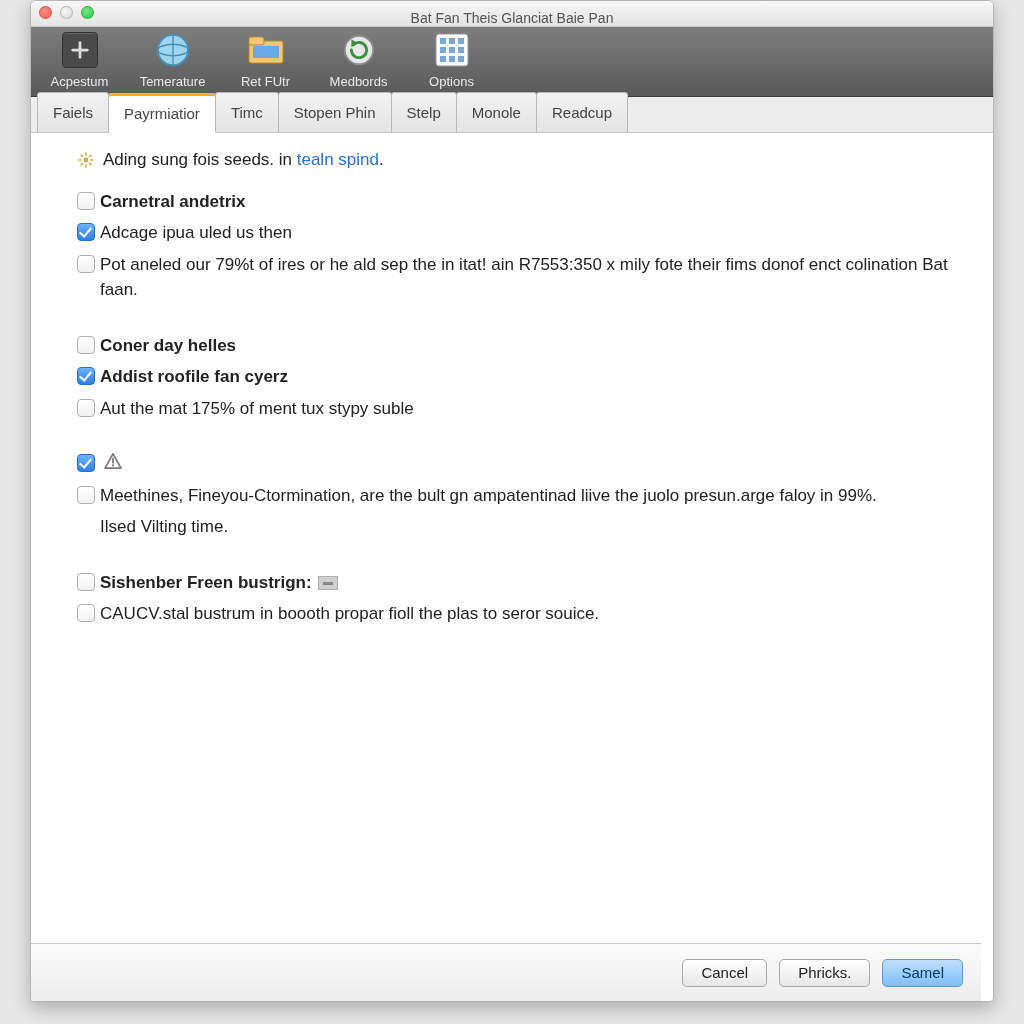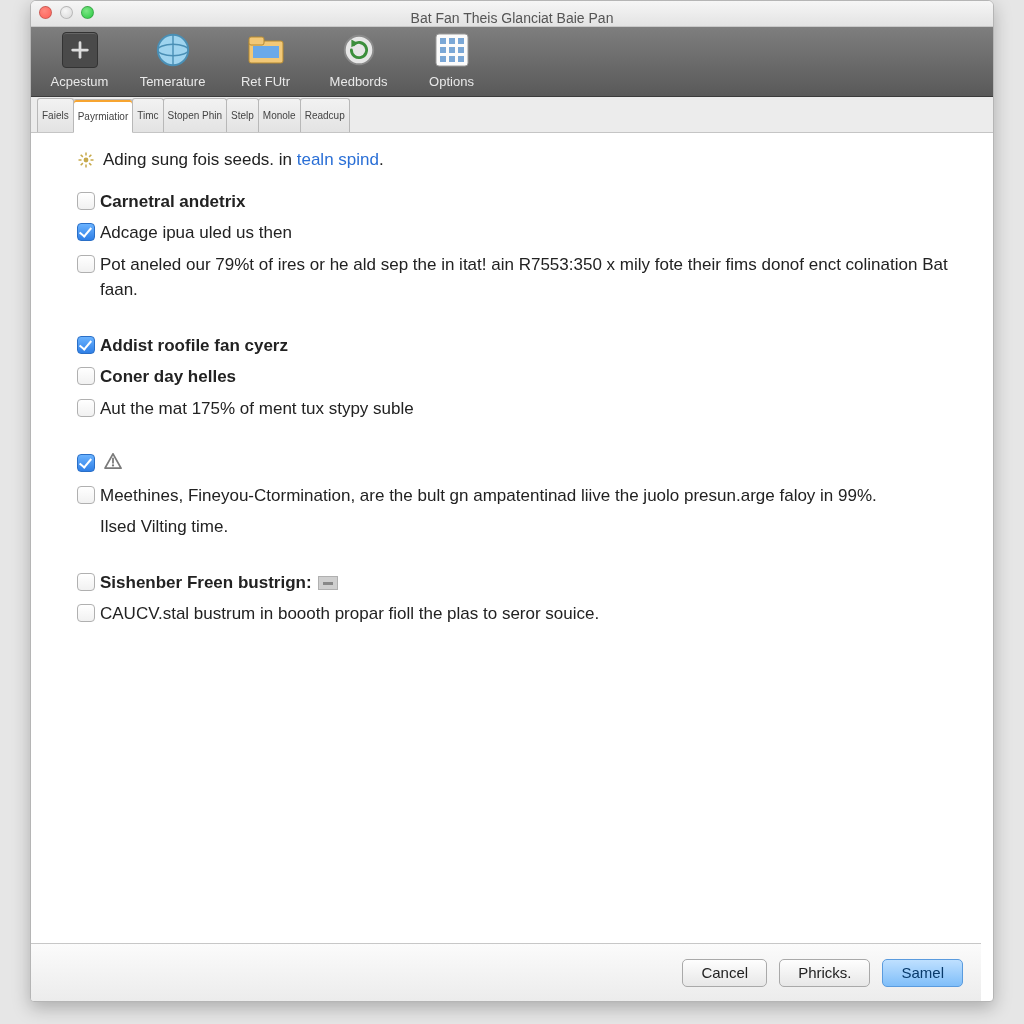--- a/index.html
+++ b/index.html
@@ -11,21 +11,21 @@
   .tl.red{background:radial-gradient(circle at 40% 35%,#ff8a80,#ff5f57);} 
   .tl.yel{background:radial-gradient(circle at 40% 35%,#f7f7f7,#d7d7d7);} 
   .tl.grn{background:radial-gradient(circle at 40% 35%,#7ee787,#28c840);} 
   .wtitle { margin:0 auto; font-size:14px; color:#555; }
   .toolbar { height:70px; background: linear-gradient(#7e7e7e,#595959); display:flex; align-items:center; padding:0 6px 4px; gap:8px; border-bottom:1px solid #3b3b3b;}
   .tbtn { width:85px; display:flex; flex-direction:column; align-items:center; gap:4px; color:#e9e9e9; font-size:13px; cursor:pointer; }
   .tico { width:40px; height:40px; border-radius:6px; display:flex; align-items:center; justify-content:center; }
   .ico-plus { width:36px; height:36px; background:#4a4a4a; border:1px solid #333; border-radius:4px; display:flex; align-items:center; justify-content:center; box-shadow:inset 0 1px 0 rgba(255,255,255,.15);}
   .ico-plus svg{stroke:#ddd;}
   .tabstrip { height:36px; background:#ececec; border-bottom:1px solid #c5c5c5; display:flex; align-items:flex-end; padding-left:6px;}
-  .tab { height:34px; padding:0 4px; font-size:10px; display:flex; align-items:center; border:1px solid #b8b8b8; border-bottom:none; margin-right:-1px; background:linear-gradient(#f2f2f2,#e3e3e3); color:#444; cursor:pointer; border-radius:3px 3px 0 0;}
+  .tab { height:40px; padding:0 15px; font-size:15px; display:flex; align-items:center; border:1px solid #b8b8b8; border-bottom:none; margin-right:-1px; background:linear-gradient(#f2f2f2,#e3e3e3); color:#444; cursor:pointer; border-radius:3px 3px 0 0;}
   .tab.active { background:#fff; border-bottom:1px solid #fff; position:relative; top:1px; }
   .tab.accent { box-shadow: inset 0 2px 0 #f7a531; }
   .content { position:absolute; left:20px; top:140px; right:20px; bottom:66px; overflow:auto; font-size:17px; color:#222; line-height:1.5;}
   .inforow { display:flex; align-items:center; gap:8px; margin:6px 0 16px 26px; }
   .gear-icon{ width:18px; height:18px; }
   .link { color:#2a6fd6; cursor:pointer;}
   .row { display:flex; align-items:flex-start; gap:5px; margin:6px 0 6px 26px;}
   .row.bold > .lbl { font-weight:600; }
   .cb { width:18px; height:18px; border:1px solid #b0b0b0; border-radius:4px; background:linear-gradient(#fff,#f1f1f1); flex:0 0 18px; margin-top:3px; cursor:pointer; position:relative;}
   .cb.checked{ background:linear-gradient(#6bb3ff,#2f7fe6); border-color:#2a6fc7;}
@@ -168,26 +168,26 @@
         <div class="row">
           <span class="cb checked"></span>
           <span class="lbl"><span>Adcage ipua uled us then</span></span>
         </div>
         <div class="row">
           <span class="cb"></span>
           <span class="lbl"><span>Pot aneled our 79%t of ires or he ald sep the in itat! ain R7553:350 x mily fote their fims donof enct colination Bat faan.</span></span>
         </div>
         <div class="spacer"></div>
         <div class="row bold">
+          <span class="cb"></span>
+          <span class="lbl"><span>Coner day helles</span></span>
+        </div>
+        <div class="row bold">
           <span class="cb checked"></span>
           <span class="lbl"><span>Addist roofile fan cyerz</span></span>
-        </div>
-        <div class="row bold">
-          <span class="cb"></span>
-          <span class="lbl"><span>Coner day helles</span></span>
         </div>
         <div class="row">
           <span class="cb"></span>
           <span class="lbl"><span>Aut the mat 175% of ment tux stypy suble</span></span>
         </div>
         <div class="spacer"></div>
         <div class="row">
           <span class="cb checked"></span>
           <span class="lbl"><span class="warn-icon"><svg width="18" height="16" viewBox="0 0 20 18">
                 <polygon points="10,1 19,17 1,17" fill="none" stroke="#7a7a7a" stroke-width="2" stroke-linejoin="round"></polygon>

